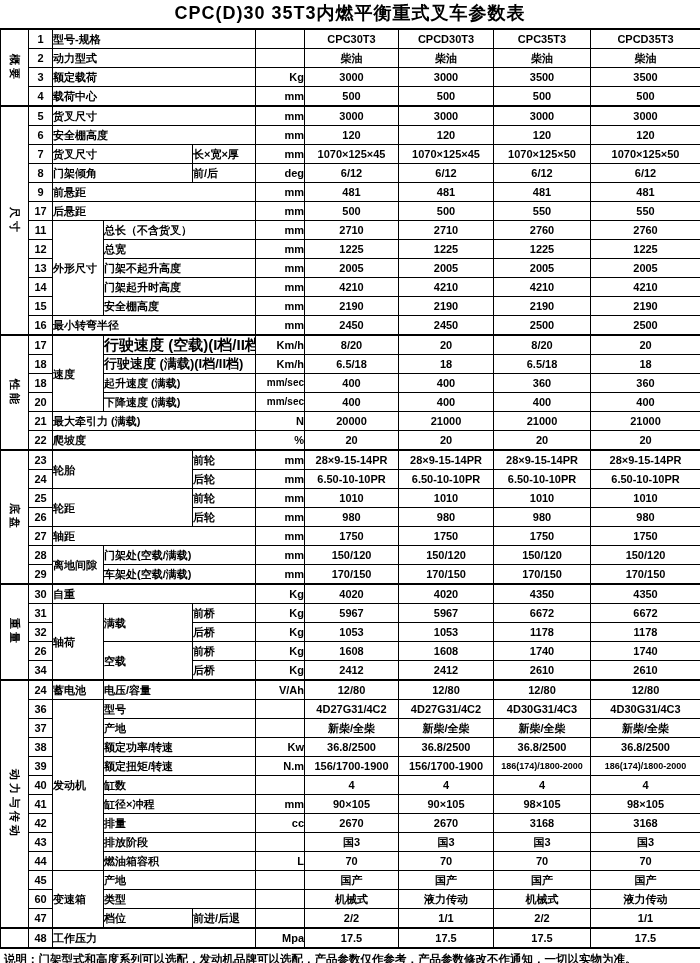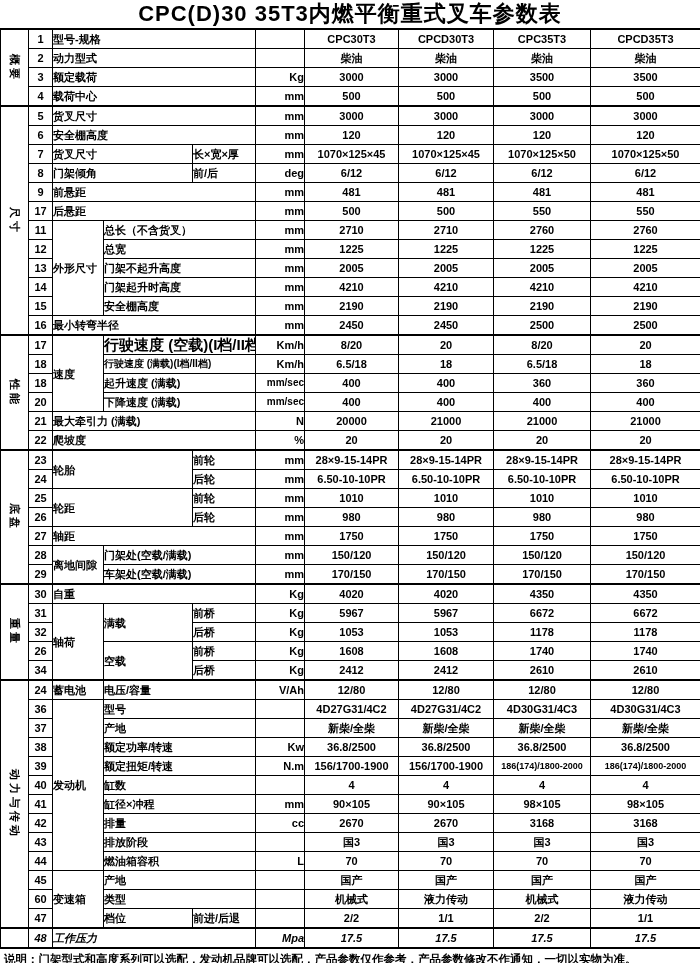--- a/index.html
+++ b/index.html
@@ -5,21 +5,21 @@
   html,body{margin:0;padding:0;background:#fff;}
   body{
     width:700px;height:963px;
     font-family:"Liberation Sans","DejaVu Sans",sans-serif;
     font-weight:bold;color:#000;
     -webkit-font-smoothing:antialiased;
   }
   .sheet{width:700px;height:963px;overflow:hidden;background:#fff;}
   .title{
     height:28px;line-height:27px;text-align:center;
-    font-size:22px;letter-spacing:1px;white-space:nowrap;
+    font-size:18px;letter-spacing:1px;white-space:nowrap;
   }
   table.spec{
     border-collapse:collapse;table-layout:fixed;
     width:700px;
   }
   table.spec td{
     border:1px solid #000;
     font-size:11px;font-weight:bold;
     padding:0;overflow:hidden;white-space:nowrap;
     height:18px;line-height:12px;
@@ -29,21 +29,21 @@
     position:absolute;left:50%;top:50%;
     transform:translate(-50%,-50%) rotate(90deg);
     white-space:nowrap;letter-spacing:3px;font-size:11px;
   }
   td.num{text-align:center;}
   td.item{text-align:left;padding-left:4px;}
   td.unit{text-align:right;}
   td.val{text-align:center;}
   tr.group-start td{border-top:2px solid #000;}
   table.spec tr:first-child td{border-top:2px solid #000;}
-  table.spec tr:last-child td{border-bottom:2px solid #000;font-style:italic;}
+  table.spec tr:last-child td{border-bottom:2px solid #000;}
   .footer{
     font-size:11.5px;font-weight:bold;
     padding:3px 4px 2px 4px;line-height:14px;
     border-bottom:3px solid #000;white-space:nowrap;
   }
 </style>
 </head>
 <body>
 
 <div class="sheet">
@@ -224,21 +224,21 @@
           <td class="item" rowspan="4">速度</td>
           <td class="item" colspan="2" style="font-size: 15px; margin-left: 16px;">行驶速度 (空载)(I档/II档)</td>
           <td class="unit">Km/h</td>
           <td class="val">8/20</td>
           <td class="val">20</td>
           <td class="val">8/20</td>
           <td class="val">20</td>
         </tr>
         <tr>
           <td class="num">18</td>
-          <td class="item" colspan="2" style="font-size: 10px;">行驶速度 (满载)(I档/II档)</td>
+          <td class="item" colspan="2" style="font-size: 13px;">行驶速度 (满载)(I档/II档)</td>
           <td class="unit">Km/h</td>
           <td class="val">6.5/18</td>
           <td class="val">18</td>
           <td class="val">6.5/18</td>
           <td class="val">18</td>
         </tr>
         <tr>
           <td class="num">18</td>
           <td class="item" colspan="2">起升速度 (满载)</td>
           <td class="unit" style="font-size: 10px;">mm/sec</td>

